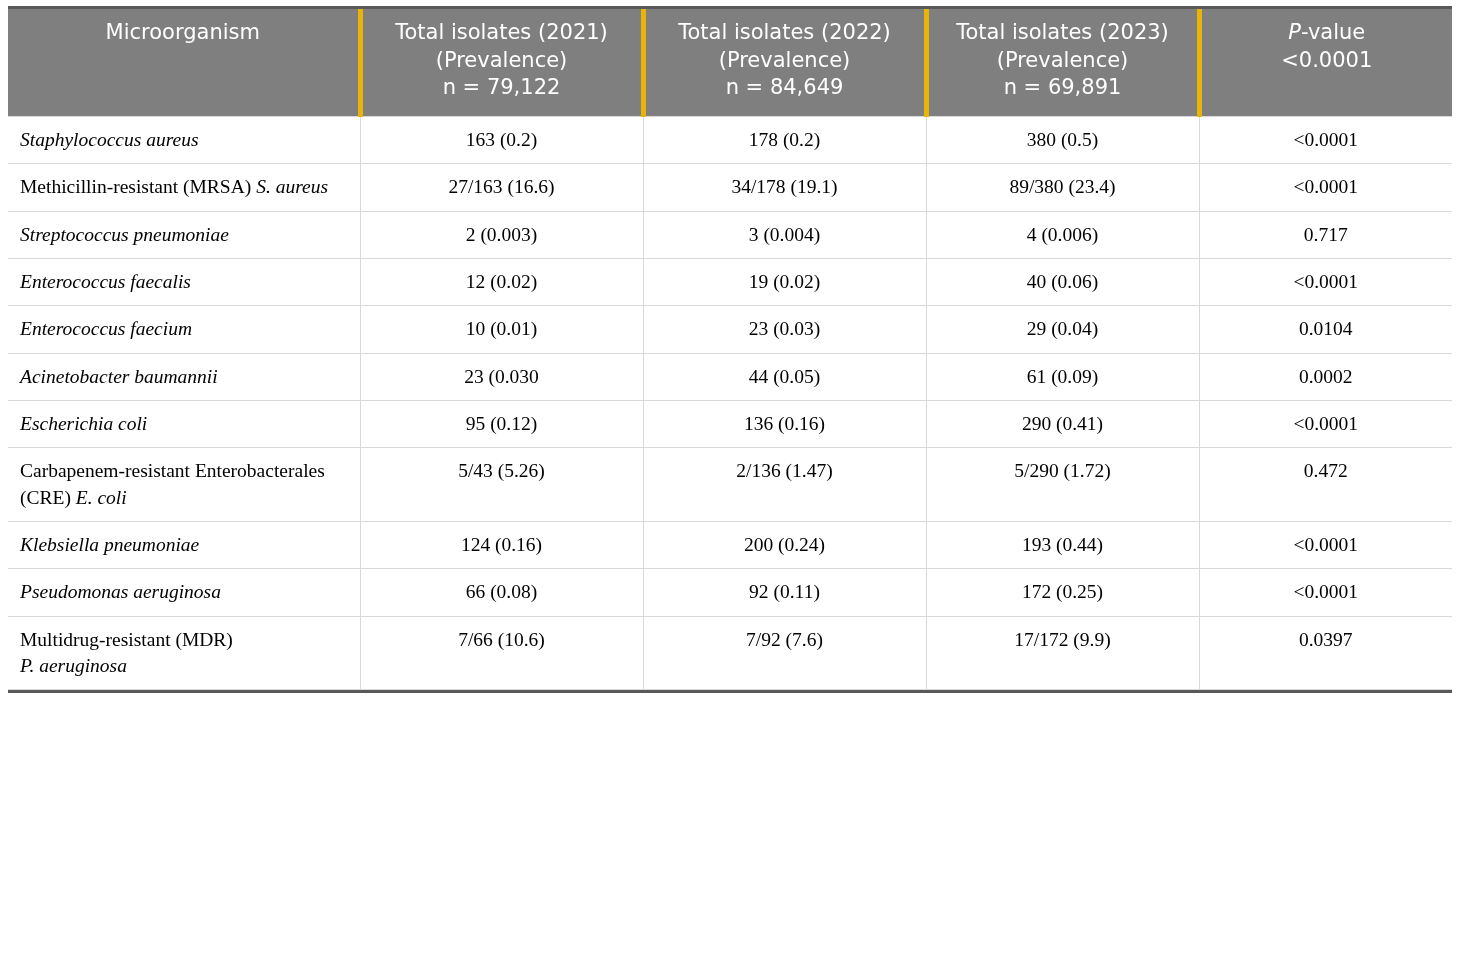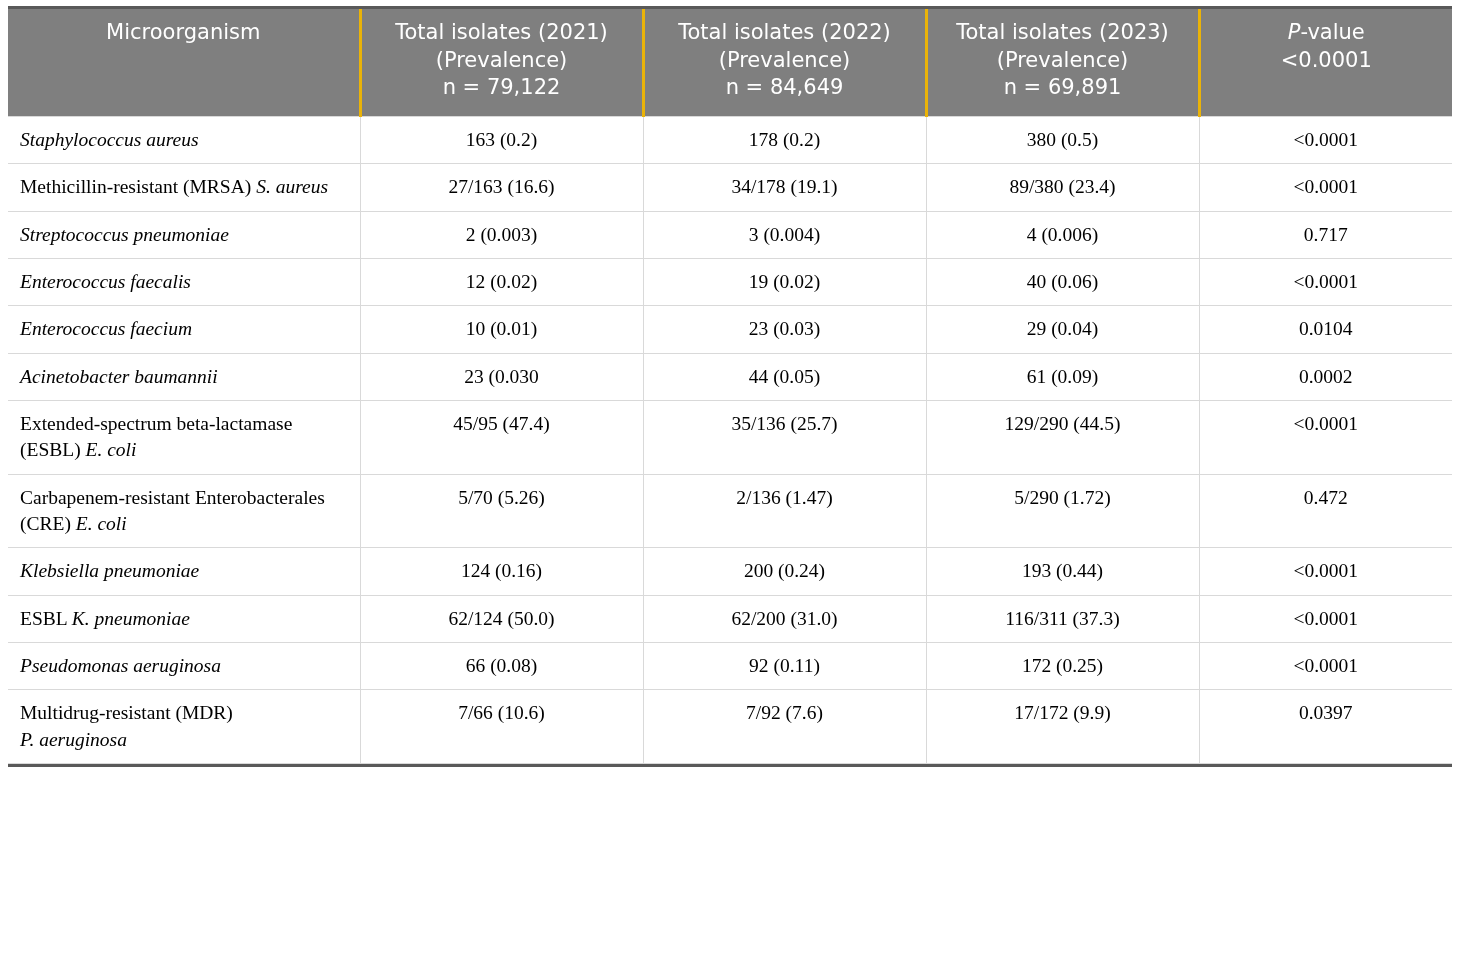--- a/index.html
+++ b/index.html
@@ -27,21 +27,21 @@
   }
   table.data-table thead th {
     background: #7f7f7f;
     color: #ffffff;
     font-family: "DejaVu Sans", sans-serif;
     font-size: 21px;
     font-weight: 400;
     line-height: 1.32;
     padding: 10px 8px 14px 8px;
     vertical-align: top;
-    border-left: 3px solid #eab308;
+    border-left: 5px solid #eab308;
     border-right: 1px solid #ffffff;
   }
   table.data-table thead th:first-child {
     border-left: none;
     text-align: center;
   }
   table.data-table thead th:last-child {
     border-right: none;
   }
   .hdr-line { display: block; }
@@ -158,45 +158,38 @@
           <td class="num">0.0104</td>
         </tr>
         <tr>
           <td><span><span class="it">Acinetobacter baumannii</span></span></td>
           <td class="num">23 (0.030</td>
           <td class="num">44 (0.05)</td>
           <td class="num">61 (0.09)</td>
           <td class="num">0.0002</td>
         </tr>
         <tr>
-          <td><span>Extended-spectrum beta-lactamase</span><span class="sub">(ESBL) <span class="it">E. coli</span></span></td>
-          <td class="num">45/95 (47.4)</td>
-          <td class="num">35/136 (25.7)</td>
-          <td class="num">129/290 (44.5)</td>
+          <td><span><span class="it">Escherichia coli</span></span></td>
+          <td class="num">95 (0.12)</td>
+          <td class="num">136 (0.16)</td>
+          <td class="num">290 (0.41)</td>
           <td class="num">&lt;0.0001</td>
         </tr>
         <tr>
           <td><span>Carbapenem-resistant Enterobacterales</span><span class="sub">(CRE) <span class="it">E. coli</span></span></td>
-          <td class="num">5/70 (5.26)</td>
+          <td class="num">5/43 (5.26)</td>
           <td class="num">2/136 (1.47)</td>
           <td class="num">5/290 (1.72)</td>
           <td class="num">0.472</td>
         </tr>
         <tr>
           <td><span><span class="it">Klebsiella pneumoniae</span></span></td>
           <td class="num">124 (0.16)</td>
           <td class="num">200 (0.24)</td>
           <td class="num">193 (0.44)</td>
-          <td class="num">&lt;0.0001</td>
-        </tr>
-        <tr>
-          <td><span>ESBL <span class="it">K. pneumoniae</span></span></td>
-          <td class="num">62/124 (50.0)</td>
-          <td class="num">62/200 (31.0)</td>
-          <td class="num">116/311 (37.3)</td>
           <td class="num">&lt;0.0001</td>
         </tr>
         <tr>
           <td><span><span class="it">Pseudomonas aeruginosa</span></span></td>
           <td class="num">66 (0.08)</td>
           <td class="num">92 (0.11)</td>
           <td class="num">172 (0.25)</td>
           <td class="num">&lt;0.0001</td>
         </tr>
         <tr>

